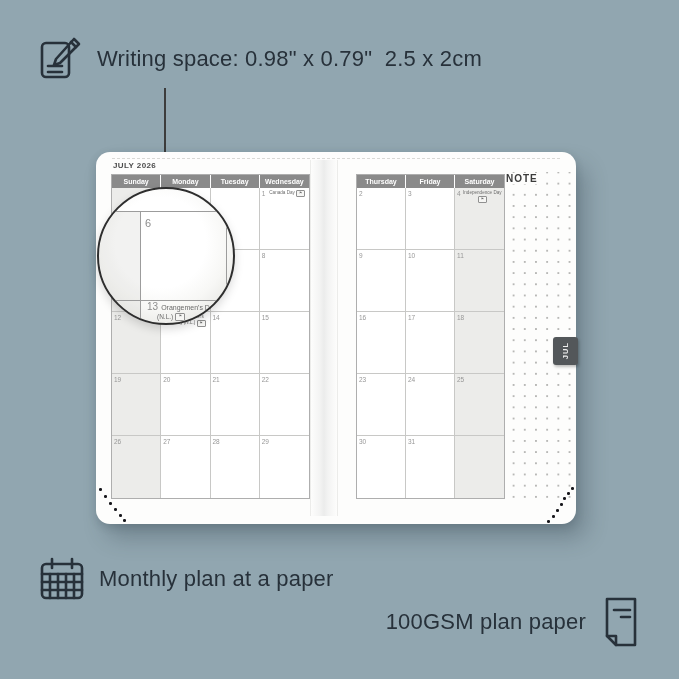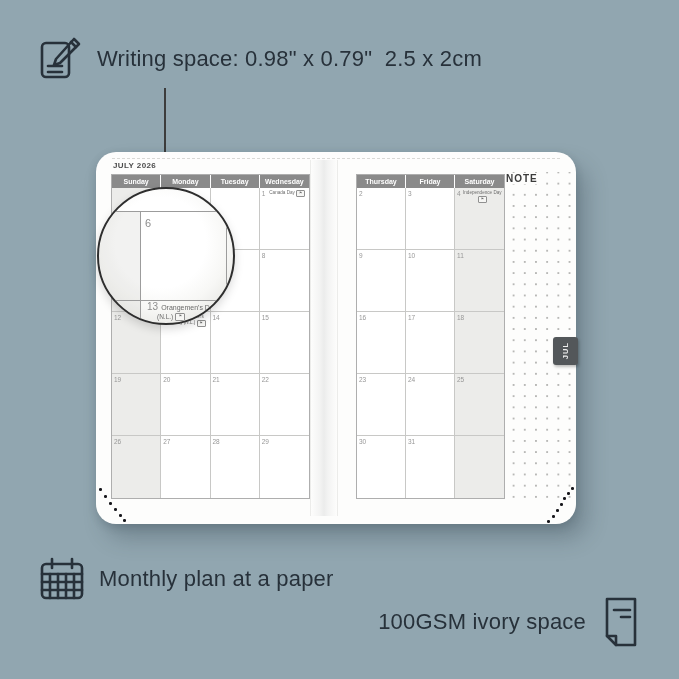--- a/index.html
+++ b/index.html
@@ -15,21 +15,21 @@
   #anno-top{left:38px;top:36px;}
   #anno-monthly{left:38px;top:556px;}
   #anno-paper{right:38px;top:596px;}
   .icon-stroke{stroke:#27313a;fill:none;stroke-width:2.6;stroke-linecap:round;stroke-linejoin:round;}
 
   #connector{position:absolute;left:164px;top:88px;width:1.5px;height:106px;background:#3c3c3c;}
 
   
   #notebook{
     position:absolute;left:96px;top:152px;width:480px;height:372px;
-    background:#fdfdfc;border-radius:20px;
+    background:#fdfdfc;border-radius:14px;
     box-shadow:10px 14px 22px rgba(35,50,60,.28), 0 3px 8px rgba(35,50,60,.18);
   }
   .page-top-edge{position:absolute;left:16px;right:16px;top:6px;border-top:1px dashed #d9d9d6;}
   #gutter{
     position:absolute;left:214px;width:26px;top:8px;bottom:8px;
     background:linear-gradient(90deg,rgba(0,0,0,0),rgba(80,85,90,.06) 35%,rgba(80,85,90,.10) 50%,rgba(80,85,90,.06) 65%,rgba(0,0,0,0));
     border-left:1px solid #ececea;border-right:1px solid #ececea;
   }
   #month-title{position:absolute;left:17px;top:9px;font-size:8px;font-weight:bold;color:#4d4d4d;letter-spacing:.4px;}
 
@@ -348,20 +348,20 @@
     <line class="icon-stroke" x1="4" y1="34" x2="44" y2="34"></line>
     <line class="icon-stroke" x1="12" y1="18" x2="12" y2="42"></line>
     <line class="icon-stroke" x1="20" y1="18" x2="20" y2="42"></line>
     <line class="icon-stroke" x1="28" y1="18" x2="28" y2="42"></line>
     <line class="icon-stroke" x1="36" y1="18" x2="36" y2="42"></line>
   </svg>
   <span class="anno-text">Monthly plan at a paper</span>
 </div>
 
 <div class="anno" id="anno-paper">
-  <span class="anno-text">100GSM ivory space</span>
+  <span class="anno-text">100GSM plan paper</span>
   <svg width="42" height="52" viewBox="0 0 42 52">
     <path class="icon-stroke" d="M8 3 H36 V49 H17 L8 40 Z"></path>
     <path class="icon-stroke" d="M17 49 V40 H8"></path>
     <line class="icon-stroke" x1="15" y1="14" x2="31" y2="14"></line>
     <line class="icon-stroke" x1="22" y1="21" x2="31" y2="21"></line>
   </svg>
 </div>
 
 </body></html>

